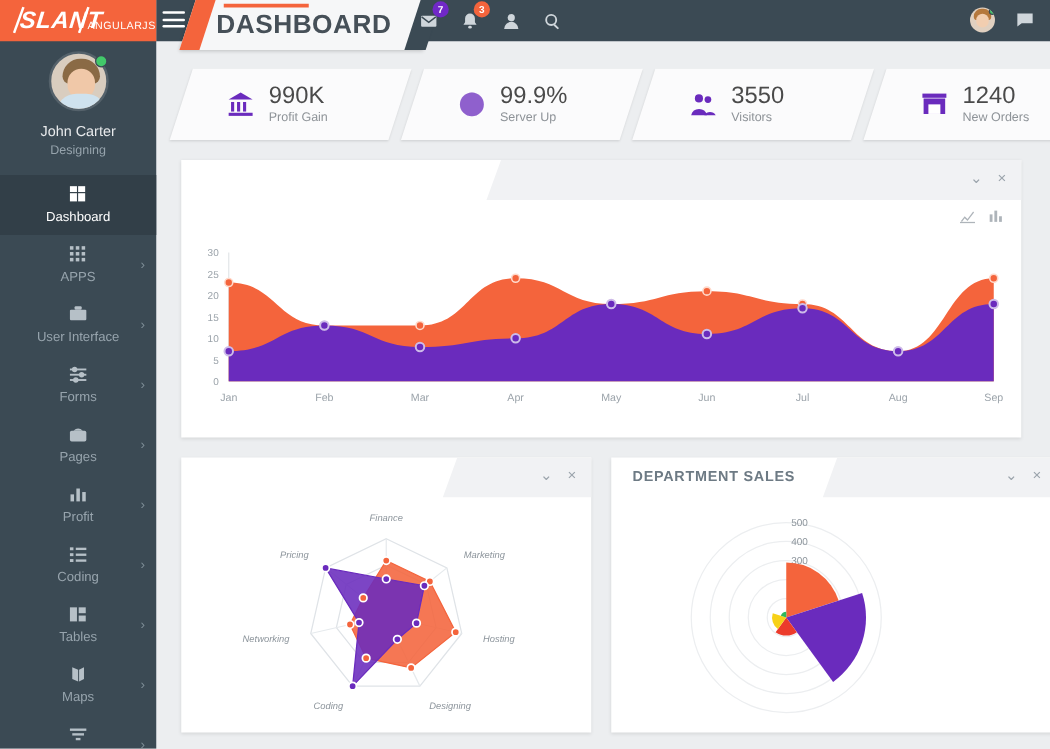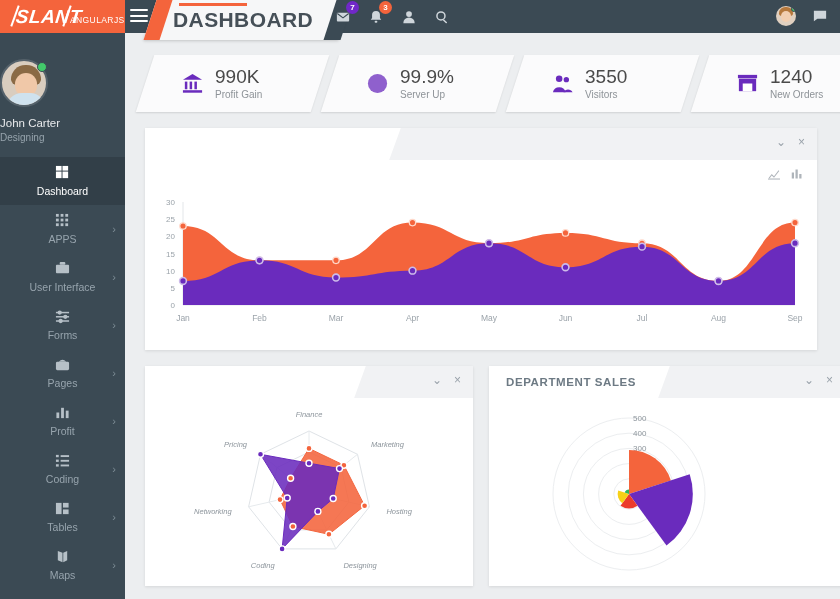--- a/index.html
+++ b/index.html
@@ -27,21 +27,21 @@
     position: absolute; left: 70px; top: 15px;
     font-size: 8.5px; font-weight: normal; color: #ffffff; letter-spacing: .4px;
   }
   .logo-slash {
     position: absolute; width: 2px; height: 22px; background: #fff;
     transform: rotate(20deg); top: 5px;
   }
   .logo-slash.s1 { left: 14px; }
   .logo-slash.s2 { left: 66px; }
 
-  .profile { padding: 26px 0 10px; }
+  .profile { padding: 8px 0 10px; text-align: center; }
   .avatar-wrap { position: relative; display: inline-block; }
   .avatar {
     width: 48px; height: 48px; border-radius: 50%;
     background: #d9cdbf; border: 2px solid #55626b;
     position: relative; overflow: hidden;
   }
   .av-hair { position:absolute; left:9px; top:4px; width:30px; height:20px;
     background:#8a6a45; border-radius: 15px 15px 6px 6px; }
   .av-face { position:absolute; left:13px; top:12px; width:22px; height:24px;
     background:#f0c8a8; border-radius: 11px 11px 11px 11px; }

